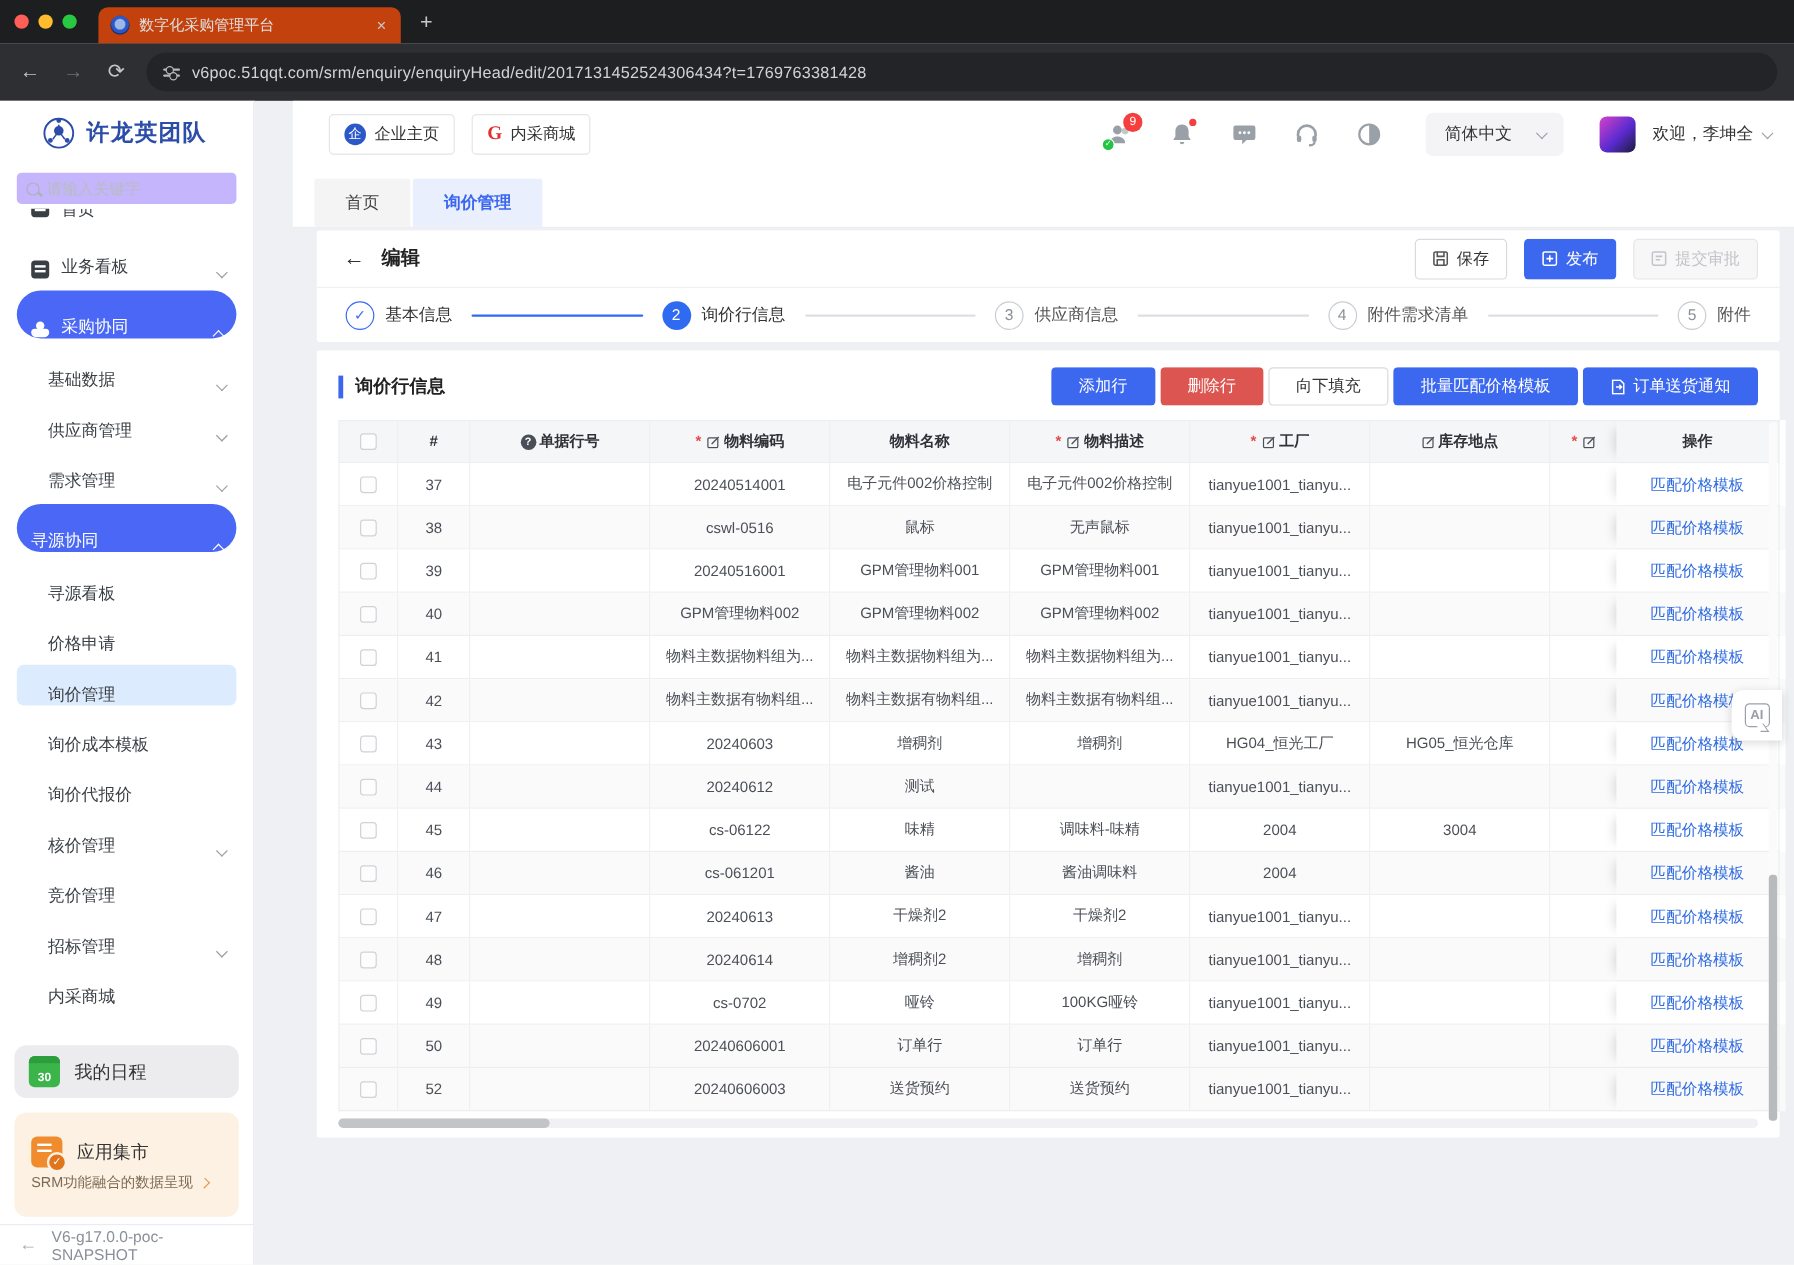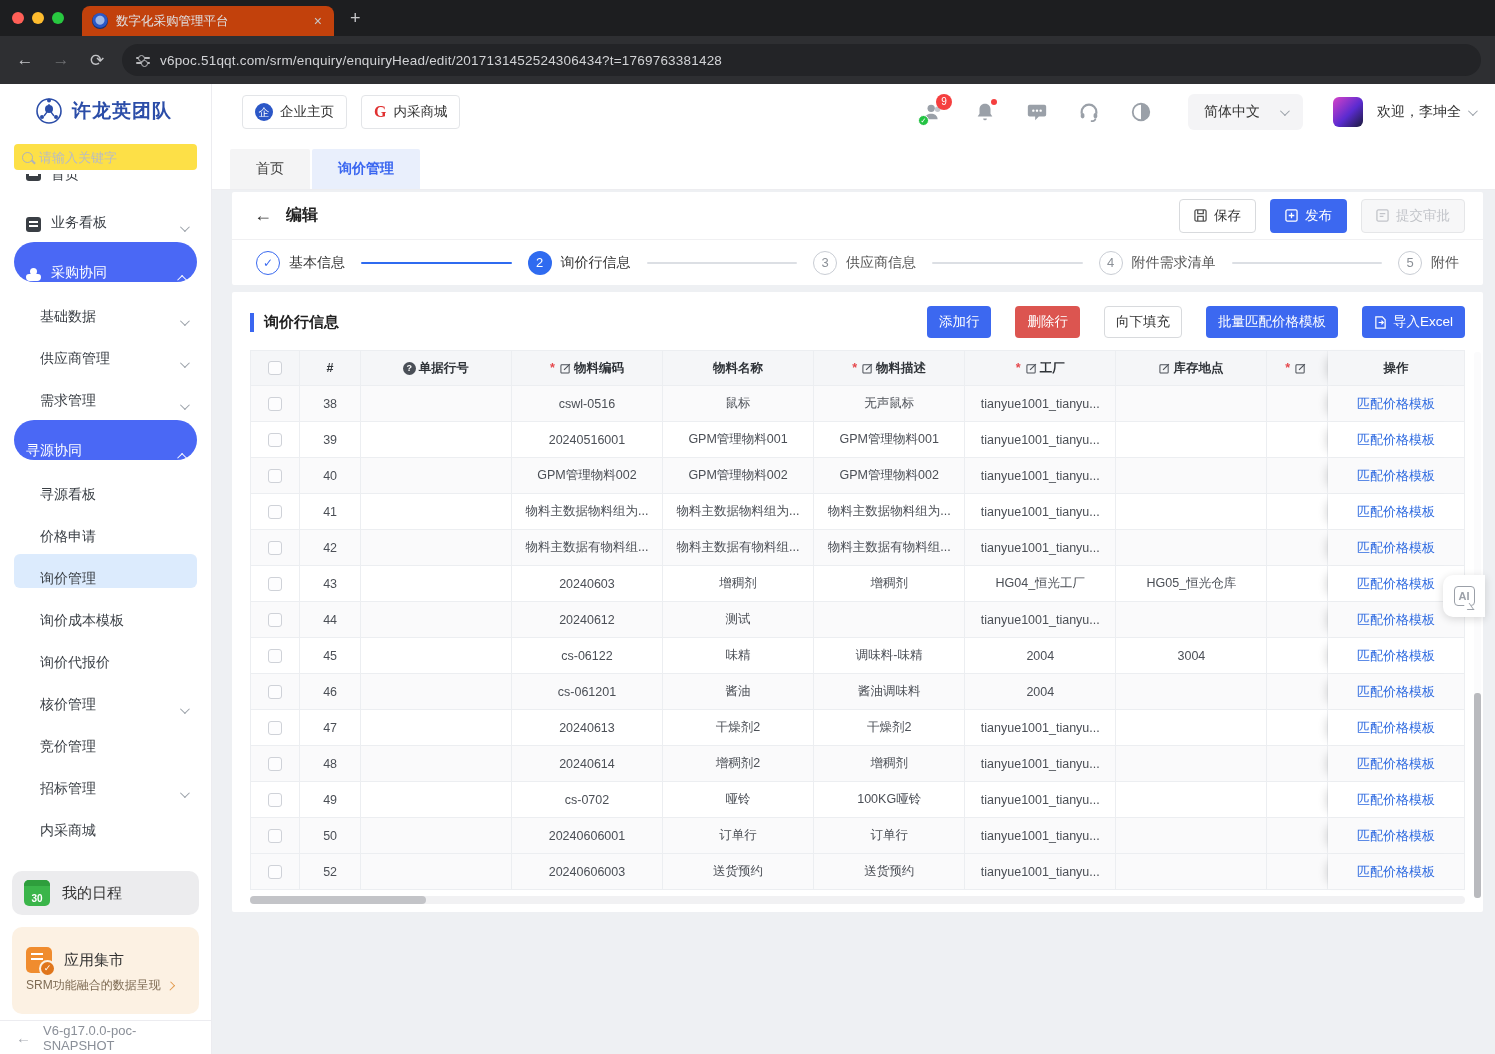--- a/index.html
+++ b/index.html
@@ -20,29 +20,29 @@
   .navic { color:#c3c4c7; font-size:17px; width:22px; text-align:center; }
   .navic.dim { color:#6d6e71; }
   .urlpill { flex:1; height:32px; background:#232427; border-radius:16px; display:flex; align-items:center; padding:0 14px; gap:10px; }
   .tune { display:inline-block; width:14px; }
   .tune i{ display:block; height:2px; background:#b8b9bc; margin:3px 0; border-radius:1px; position:relative;}
   .tune i:first-child::after{content:"";position:absolute;left:2px;top:-1.5px;width:5px;height:5px;border-radius:50%;background:#232427;border:1.5px solid #b8b9bc;}
   .tune i:last-child::after{content:"";position:absolute;right:2px;top:-1.5px;width:5px;height:5px;border-radius:50%;background:#232427;border:1.5px solid #b8b9bc;}
   .urltext { color:#d2d3d6; font-size:13.5px; letter-spacing:.2px; white-space:nowrap; overflow:hidden; }
 
   
-  .app { position:absolute; top:84px; left:0; right:0; bottom:0; display:flex; }
+  .app { position:absolute; top:84px; left:0; right:0; bottom:0; display:flex;gap:32px; }
   .sidebar { width:212px; background:#fff; border-right:1px solid #ececf0; display:flex; flex-direction:column; }
   .main { flex:1; display:flex; flex-direction:column; min-width:0; }
 
   
   .logo { height:54px; display:flex; align-items:center; gap:8px; padding:0 0 0 34px; }
   .logo svg { flex:0 0 30px; }
   .logo .team { font-size:19px; font-weight:bold; color:#2b4da8; letter-spacing:1px; }
-  .searchbox { margin:6px 14px 4px; height:26px; background:#fde047; border-radius:4px; display:flex; align-items:center; padding:0 8px; gap:6px; }
+  .searchbox { margin:6px 14px 4px; height:26px; background:#c4b5fd; border-radius:4px; display:flex; align-items:center; padding:0 8px; gap:6px; }
   .searchbox .mag { width:11px; height:11px; border:1.6px solid #aeb2b9; border-radius:50%; position:relative; flex:0 0 11px;}
   .searchbox .mag::after { content:""; position:absolute; width:5px; height:1.6px; background:#aeb2b9; transform:rotate(45deg); right:-4px; bottom:-1px; }
   .searchbox input { border:0; outline:0; background:transparent; font-size:13px; color:#555; width:100%; }
   .searchbox input::placeholder { color:#b9bcc2; }
   .menu { flex:1; overflow:hidden; padding:0 14px; }
   .m-item { display:flex; align-items:flex-end; gap:10px; height:34px; margin:8px 0; padding:0 10px 0 12px; color:#3a3f45; font-size:14px; border-radius:6px; }
   .m-item.clipped { height:16px; margin:0 0 2px; overflow:hidden; align-items:flex-start; }
   .m-item.clipped .m-icon, .m-item.clipped .m-label { margin-top:-8px; }
   .m-item.pill { background:#4a68f5; color:#fff; height:40px; border-radius:20px; margin:10px 0; }
   .m-item.pill .chev { border-color:#fff; }
@@ -117,21 +117,21 @@
   .step.todo .slabel { color:#555; }
   .step-line { flex:1; height:2px; background:#dcdfe4; margin:0 16px; border-radius:1px; }
   .step-line.blue { background:#2f6bf0; height:2px; }
 
   .gap { height:7px; }
 
   .card2 { position:relative; padding:14px 18px 8px; }
   .sec-row { display:flex; align-items:center; margin-bottom:12px; }
   .sec-title { font-size:15px; font-weight:bold; color:#222; padding-left:10px; border-left:4px solid #3a66f0; }
   .sec-row .spacer { flex:1; }
-  .tbtn { height:32px; border-radius:4px; padding:0 11px; font-size:13.5px; margin-left:24px; border:1px solid transparent; display:flex; align-items:center; gap:6px; }
+  .tbtn { height:32px; border-radius:4px; padding:0 22px; font-size:13.5px; margin-left:4px; border:1px solid transparent; display:flex; align-items:center; gap:6px; }
   .tbtn.blue { background:#3c68f0; color:#fff; }
   .tbtn.red { background:#dc5550; color:#fff; }
   .tbtn.white { background:#fff; border-color:#d8dadd; color:#333; }
 
   .tablewrap { position:relative; }
   table { border-collapse:separate; border-spacing:0; table-layout:fixed; width:100%; }
   th,td { border-right:1px solid #eceef1; border-bottom:1px solid #eceef1; height:36px; text-align:center; font-size:12.5px; color:#4b4f56; white-space:nowrap; overflow:hidden; padding:0 6px; font-weight:normal; background:inherit; }
   th { background:#f5f6f8; border-top:1px solid #eceef1; color:#2f3338; font-weight:bold; }
   th:first-child, td:first-child { border-left:1px solid #eceef1; }
   tr { background:#fff; }
@@ -419,21 +419,21 @@
               <span>向下填充</span>
             </div>
           <div class="tbtn blue">
               <span>批量匹配价格模板</span>
             </div>
           <div class="tbtn blue">
             <svg viewBox="0 0 14 14" width="13" height="13">
                 <path d="M9 1H2v12h10V4z" fill="none" stroke="#fff" stroke-width="1.3"></path>
                 <path d="M5 7h5M8 5l2 2-2 2" fill="none" stroke="#fff" stroke-width="1.3"></path>
               </svg>
-            <span>导入Excel</span>
+            <span>订单送货通知</span>
           </div>
         </div>
 
         <div class="tablewrap">
           <table>
             <thead>
                 <tr id="thead-row">
                   <th class="w-sel"><span class="cb"></span></th>
                   <th class="w-idx"><span class="hdr-flex">
                       <span>#</span>
@@ -483,20 +483,32 @@
                         <path d="M4.4 7.6L10.8 1.2" stroke="#4a4f57" stroke-width="1.2"></path>
                       </svg>
                       <span></span>
                     </span></th>
                   <th class="w-act col-act"><span class="hdr-flex">
                       <span>操作</span>
                     </span></th>
                 </tr>
               </thead>
             <tbody id="tbody">
+                <tr>
+                  <td class="w-sel"><span class="cb"></span></td>
+                  <td class="w-idx">37</td>
+                  <td class="w-std"></td>
+                  <td class="w-std">20240514001</td>
+                  <td class="w-std">电子元件002价格控制</td>
+                  <td class="w-std">电子元件002价格控制</td>
+                  <td class="w-std">tianyue1001_tianyu...</td>
+                  <td class="w-std"></td>
+                  <td class="w-clip"></td>
+                  <td class="w-act col-act"><span class="alink">匹配价格模板</span></td>
+                </tr>
                 <tr class="alt">
                   <td class="w-sel"><span class="cb"></span></td>
                   <td class="w-idx">38</td>
                   <td class="w-std"></td>
                   <td class="w-std">cswl-0516</td>
                   <td class="w-std">鼠标</td>
                   <td class="w-std">无声鼠标</td>
                   <td class="w-std">tianyue1001_tianyu...</td>
                   <td class="w-std"></td>
                   <td class="w-clip"></td>

